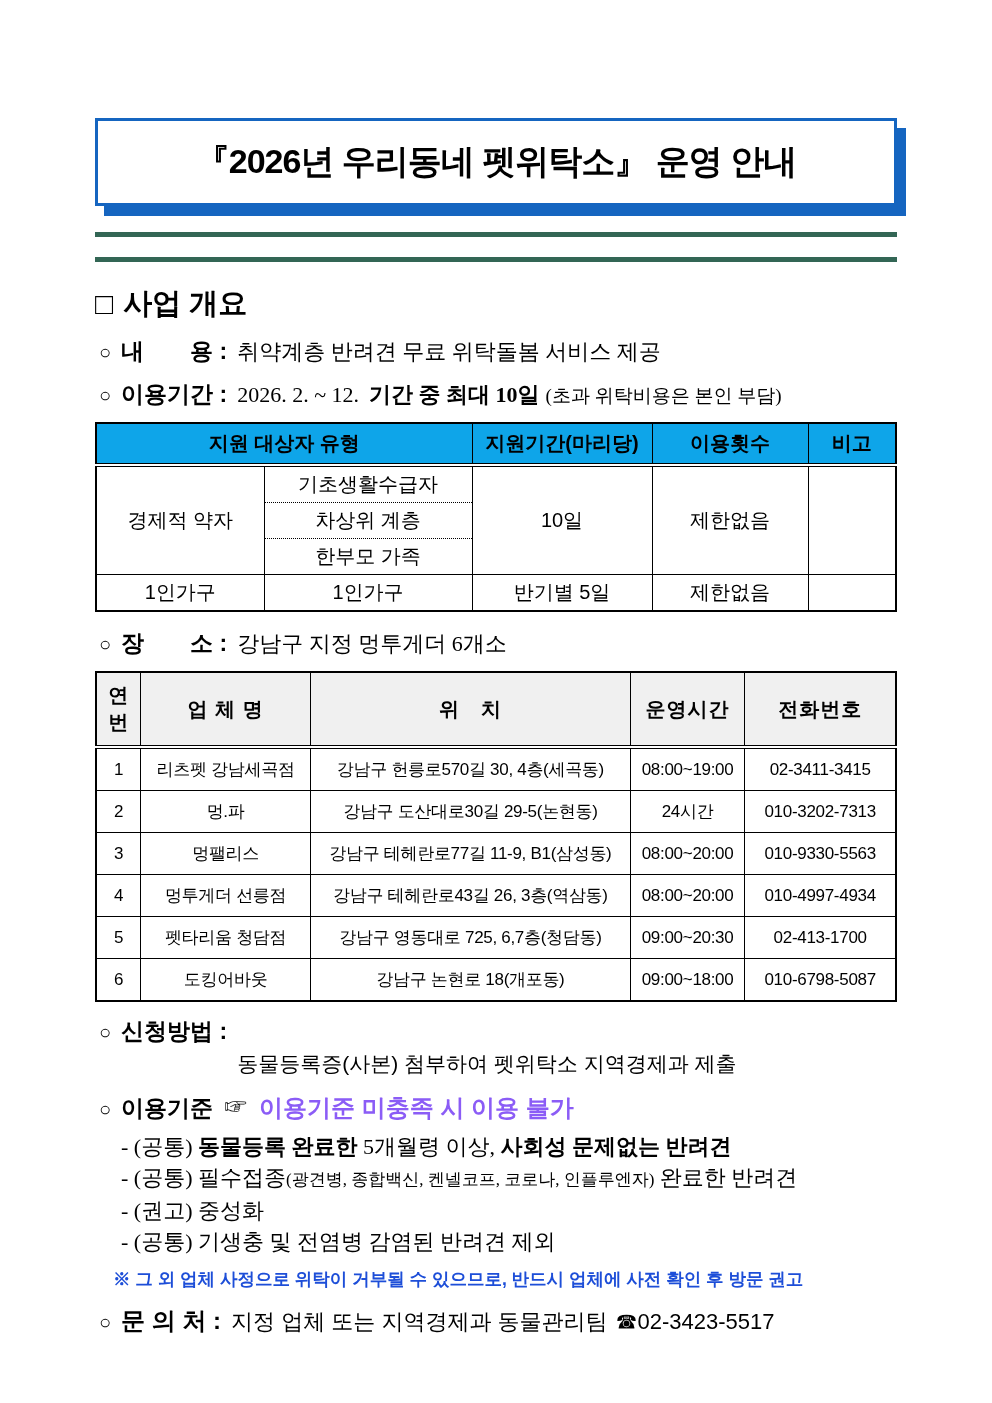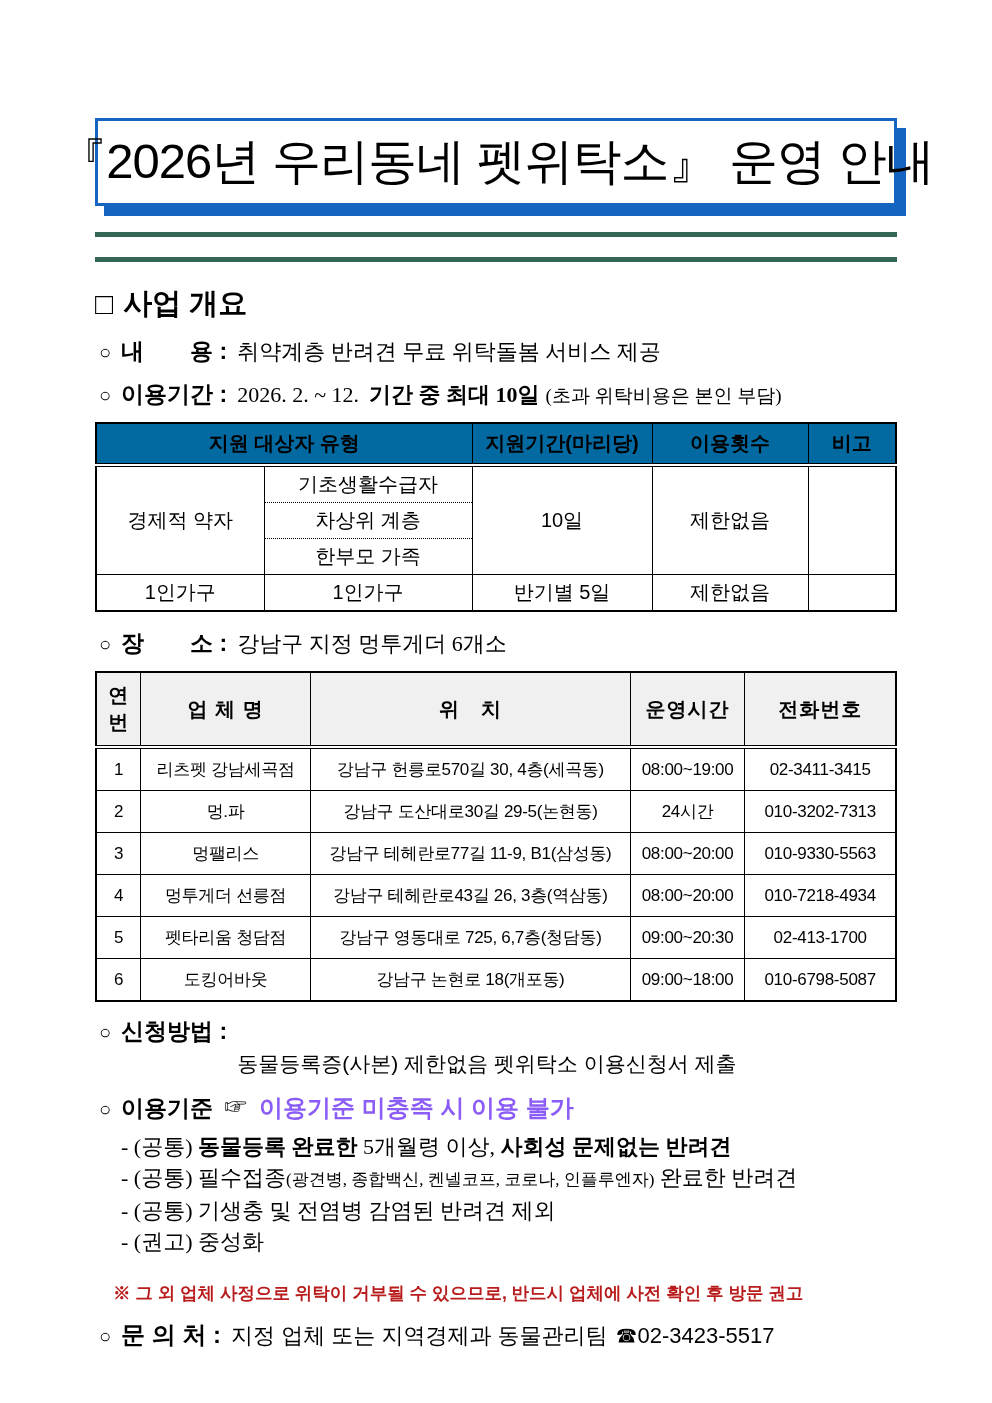--- a/index.html
+++ b/index.html
@@ -6,21 +6,21 @@
   body{width:992px;height:1403px;font-family:"Liberation Sans",sans-serif;color:#000;box-sizing:border-box;}
   .page{box-sizing:border-box;width:992px;padding:118px 95px 40px 95px;}
 
   
   .title-box{
     border:3px solid #1565c0;
     box-shadow:9px 10px 0 0 #1565c0;
     height:82px;display:flex;align-items:center;justify-content:center;
     background:#fff;
   }
-  .title-box .title-text{font-size:49px;font-weight:normal;letter-spacing:-1px;white-space:nowrap;}
+  .title-box .title-text{font-size:34px;font-weight:bold;letter-spacing:-1px;white-space:nowrap;}
 
   
   .intro{margin-top:26px;border-top:5px solid #336655;border-bottom:5px solid #336655;
     padding:8px 2px 12px 2px;font-size:24px;font-weight:bold;line-height:42px;}
   .intro-line{white-space:nowrap;}
   .intro-line.indent{padding-left:26px;}
 
   
   .section-heading{margin-top:22px;font-size:29px;font-weight:bold;display:flex;align-items:center;}
   .section-heading .sq{font-size:30px;margin-right:10px;font-weight:normal;}
@@ -32,42 +32,42 @@
   .val{margin-left:10px;font-size:22px;}
   .serif{font-family:"Liberation Serif","DejaVu Serif",serif;}
   .blue{color:#000000;}
   .red{color:#8b5cf6;}
   .bold{font-weight:bold;}
 
   
   table{border-collapse:collapse;width:100%;table-layout:fixed;border:2px solid #000;}
   th,td{border:1px solid #000;text-align:center;overflow:hidden;}
   .t1{margin-top:12px;}
-  .t1 th{background:#0369a1;font-size:20px;font-weight:bold;padding:6px 2px;border-bottom:4px double #000;}
+  .t1 th{background:#0ea5e9;font-size:20px;font-weight:bold;padding:6px 2px;border-bottom:4px double #000;}
   .t1 td{font-size:20px;padding:4px 20px;}
   .t1 .sub-bottom{border-bottom:1px dotted #000;}
   .t1 .sub-top{border-top:none;}
   .t2{margin-top:12px;}
   .t2 th{background:#f0f0f0;font-size:20px;font-weight:bold;padding:9px 2px;border-bottom:4px double #000;letter-spacing:1px;}
   .t2 td{font-size:17px;padding:9px 2px;white-space:nowrap;letter-spacing:-0.3px;}
 
   
   .app-row{margin-top:14px;display:flex;align-items:baseline;}
   .app-val{margin-left:10px;font-size:21px;line-height:32px;}
   .app-line{white-space:nowrap;}
 
   
   .hand{font-size:26px;margin:0 10px;}
   .warning{font-size:24px;font-weight:bold;}
   .dash-list{margin:6px 0 0 26px;}
   .dash-item{font-size:22px;line-height:31px;white-space:nowrap;}
   .dash-item .small{font-size:17px;}
 
   
-  .notice{margin:24px 0 0 18px;font-size:17.5px;font-weight:bold;color:#b91c1c;white-space:nowrap;}
+  .notice{margin:10px 0 0 18px;font-size:17.5px;font-weight:bold;color:#1d4ed8;white-space:nowrap;}
 
   
   .contact .lbl{font-size:24px;}
   .contact .val{font-size:22px;}
   .phone{margin-left:8px;font-size:22px;white-space:nowrap;}
 </style>
 </head>
 <body>
 
 <div class="page">
@@ -181,21 +181,21 @@
         <td>멍팰리스</td>
         <td>강남구 테헤란로77길 11-9, B1(삼성동)</td>
         <td>08:00~20:00</td>
         <td>010-9330-5563</td>
       </tr>
       <tr>
         <td>4</td>
         <td>멍투게더 선릉점</td>
         <td>강남구 테헤란로43길 26, 3층(역삼동)</td>
         <td>08:00~20:00</td>
-        <td>010-7218-4934</td>
+        <td>010-4997-4934</td>
       </tr>
       <tr>
         <td>5</td>
         <td>펫타리움 청담점</td>
         <td>강남구 영동대로 725, 6,7층(청담동)</td>
         <td>09:00~20:30</td>
         <td>02-413-1700</td>
       </tr>
       <tr>
         <td>6</td>
@@ -205,36 +205,36 @@
         <td>010-6798-5087</td>
       </tr>
     </tbody>
   </table>
 
   <div class="app-row">
     <span class="circ">○</span>
     <span class="lbl">신청방법 :</span>
     <span class="app-val">
       <br>
-      <span class="app-line"><span class="blue">동물등록증(사본)</span><span> 제한없음 펫위탁소 이용신청서 제출</span></span>
+      <span class="app-line"><span class="blue">동물등록증(사본)</span><span> 첨부하여 펫위탁소 지역경제과 제출</span></span>
     </span>
   </div>
 
   <div class="brow" style="margin-top:10px;">
     <span class="circ">○</span>
     <span class="lbl">이용기준</span>
     <span class="hand">☞</span>
     <span class="warning red">이용기준 미충족 시 이용 불가</span>
   </div>
 
   <div class="dash-list">
     <div class="dash-item serif"><span>- (공통) </span><span class="bold">동물등록 완료한</span><span> 5개월령 이상, </span><span class="bold">사회성 문제없는 반려견</span></div>
     <div class="dash-item serif"><span>- (공통) 필수접종</span><span class="small">(광견병, 종합백신, 켄넬코프, 코로나, 인플루엔자)</span><span> 완료한 반려견</span></div>
+    <div class="dash-item serif">- (권고) 중성화</div>
     <div class="dash-item serif">- (공통) 기생충 및 전염병 감염된 반려견 제외</div>
-    <div class="dash-item serif">- (권고) 중성화</div>
   </div>
 
   <div class="notice">※ 그 외 업체 사정으로 위탁이 거부될 수 있으므로, 반드시 업체에 사전 확인 후 방문 권고</div>
 
   <div class="brow contact" style="margin-top:14px;">
     <span class="circ">○</span>
     <span class="lbl">문 의 처 :</span>
     <span class="val">지정 업체 또는 지역경제과 동물관리팀</span>
     <span class="phone">☎02-3423-5517</span>
   </div>

